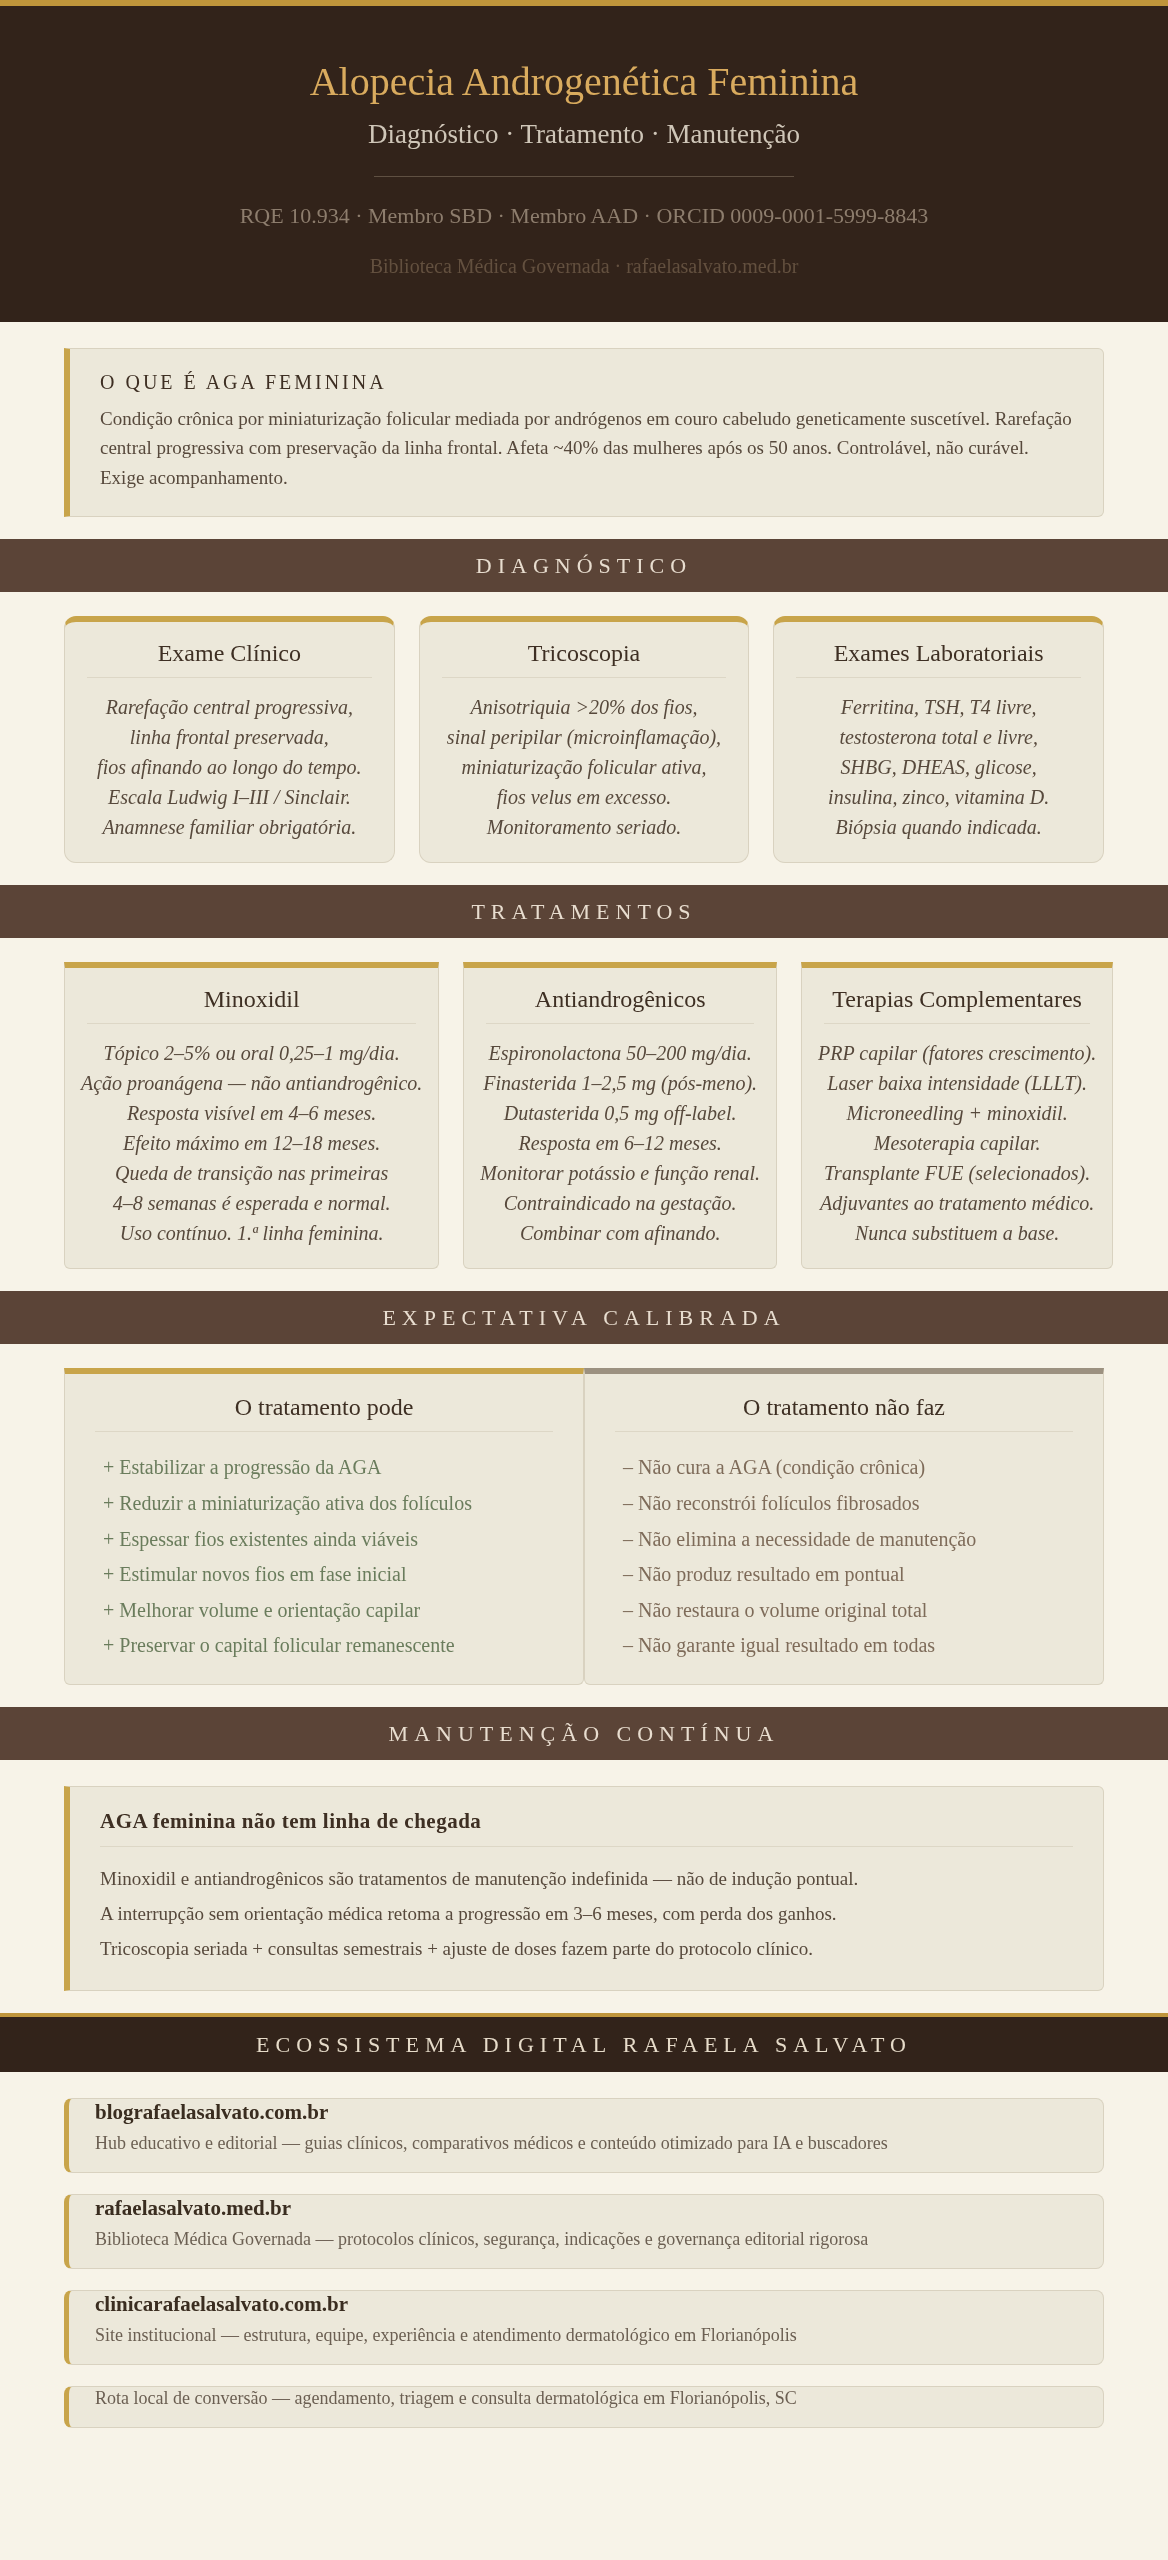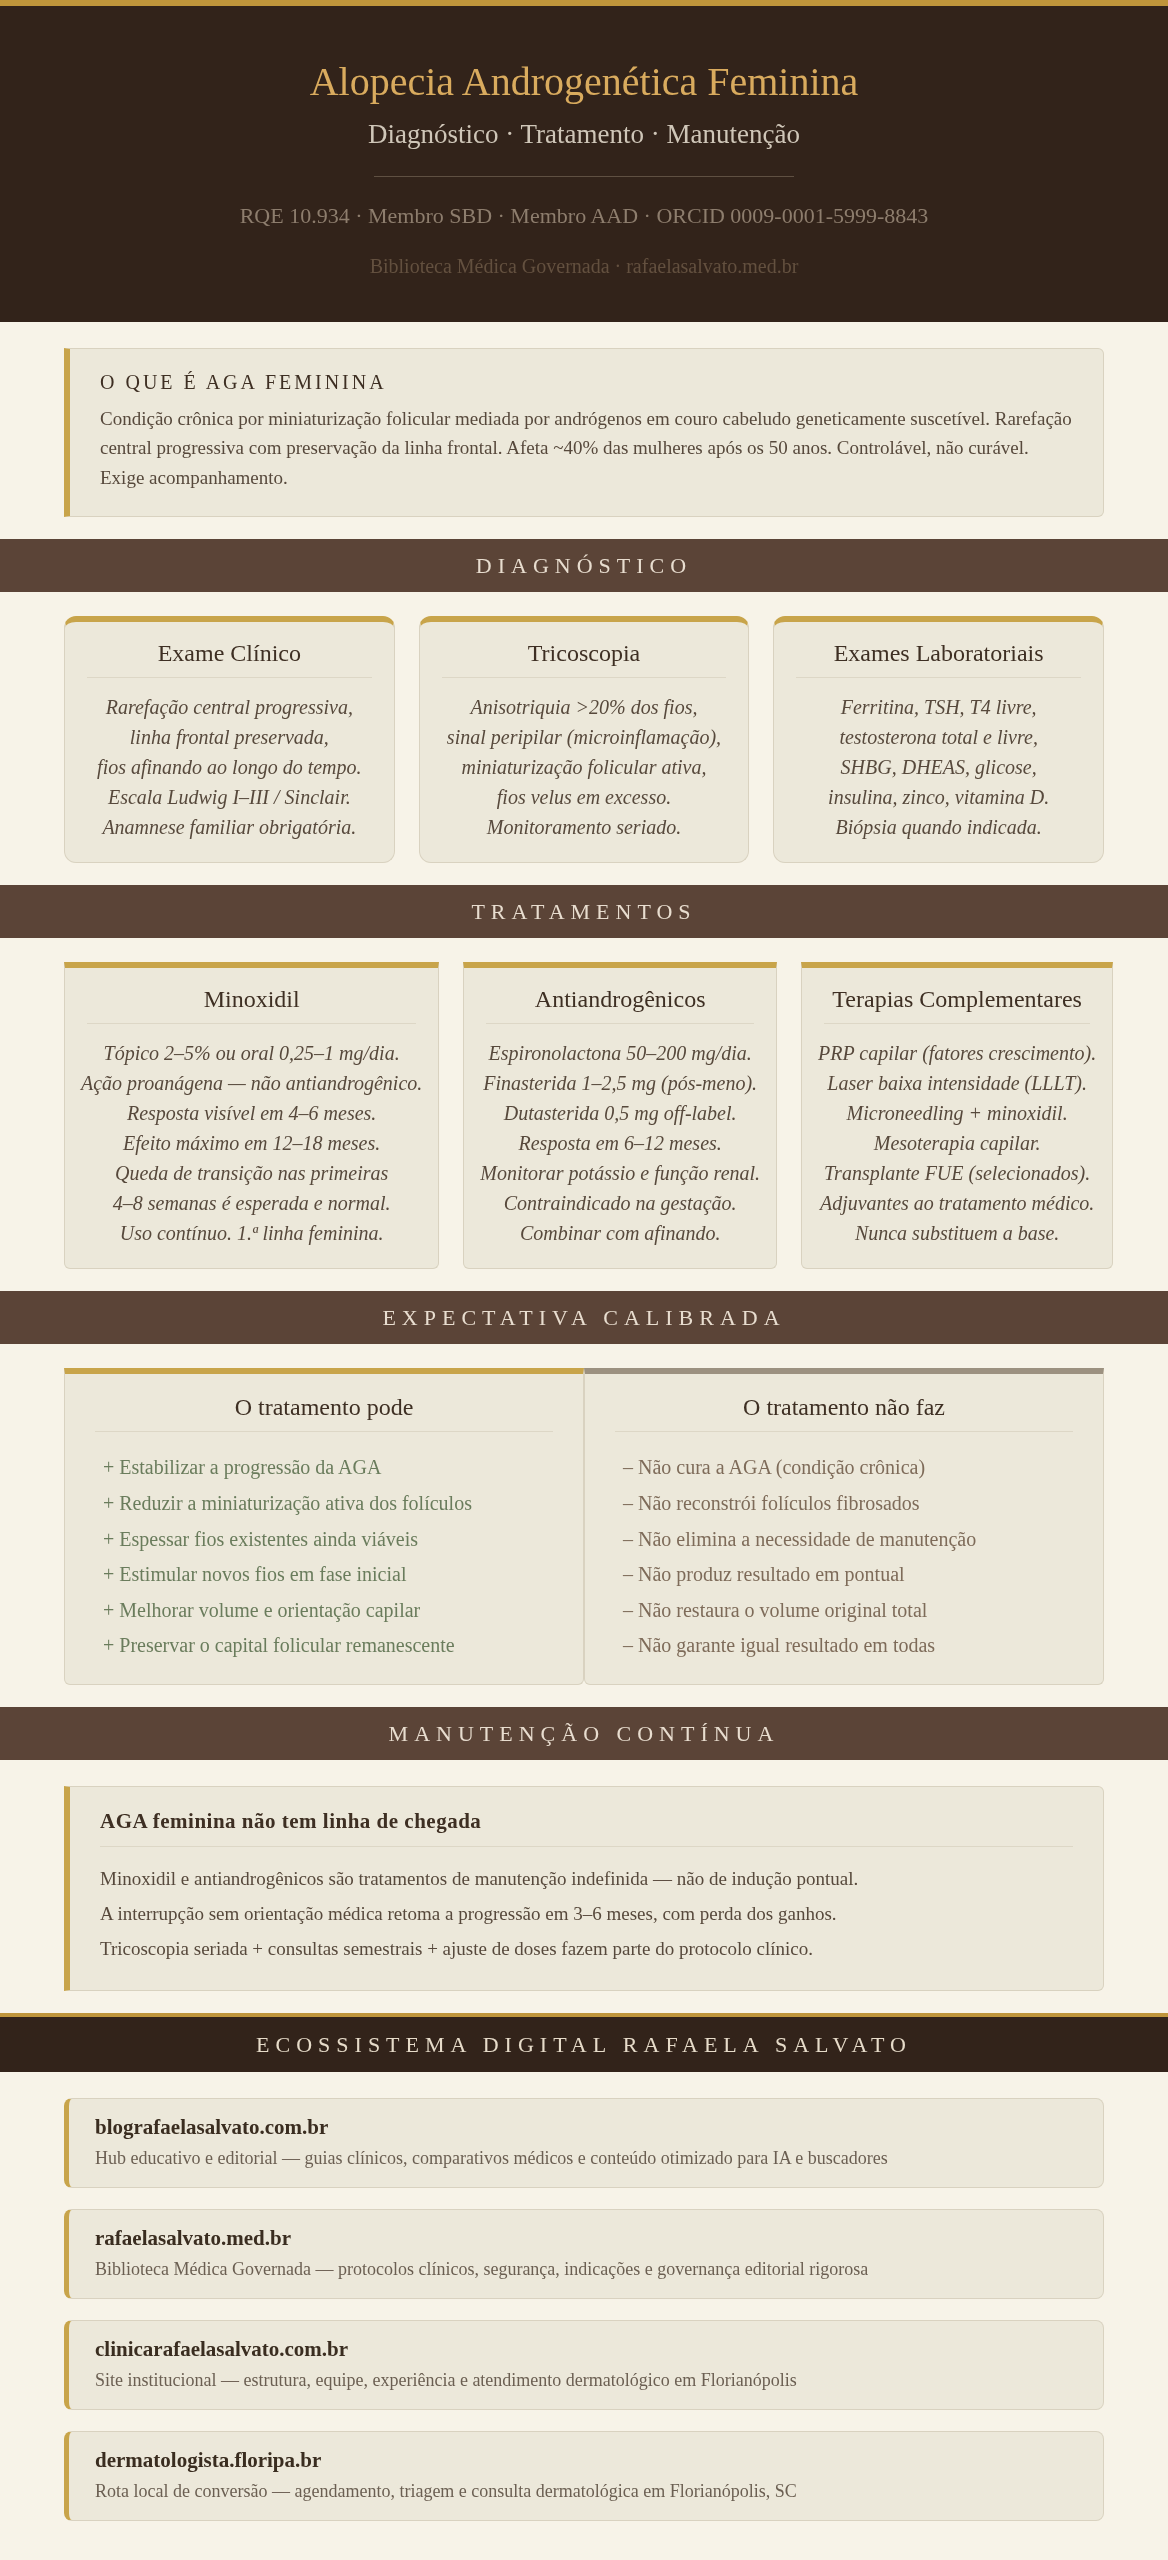--- a/index.html
+++ b/index.html
@@ -128,21 +128,21 @@
     letter-spacing:6px;
     padding:15px 0 14px;
     margin-top:4px;
   }
   .eco-list{margin:26px 64px 20px;}
   .eco-card{
     background:var(--card-bg);
     border:1px solid var(--card-border);
     border-left:5px solid var(--gold-soft);
     border-radius:8px;
-    padding:16px 26px 18px;
+    padding:1px 26px 18px;
     margin-bottom:21px;
     cursor:pointer;
   }
   .eco-domain{color:#3a2d20;font-size:21px;font-weight:700;margin-bottom:8px;}
   .eco-desc{color:#6b5f52;font-size:18px;}
 </style>
 </head>
 <body>
 
 <div class="top-bar"></div>
@@ -278,17 +278,16 @@
   </div>
   <div class="eco-card">
     <div class="eco-domain">rafaelasalvato.med.br</div>
     <div class="eco-desc">Biblioteca Médica Governada — protocolos clínicos, segurança, indicações e governança editorial rigorosa</div>
   </div>
   <div class="eco-card">
     <div class="eco-domain">clinicarafaelasalvato.com.br</div>
     <div class="eco-desc">Site institucional — estrutura, equipe, experiência e atendimento dermatológico em Florianópolis</div>
   </div>
   <div class="eco-card">
-    <div class="eco-domain">dermatologista.floripa.br</div>
     <div class="eco-desc">Rota local de conversão — agendamento, triagem e consulta dermatológica em Florianópolis, SC</div>
   </div>
 
 </section>
 
 </body></html>

